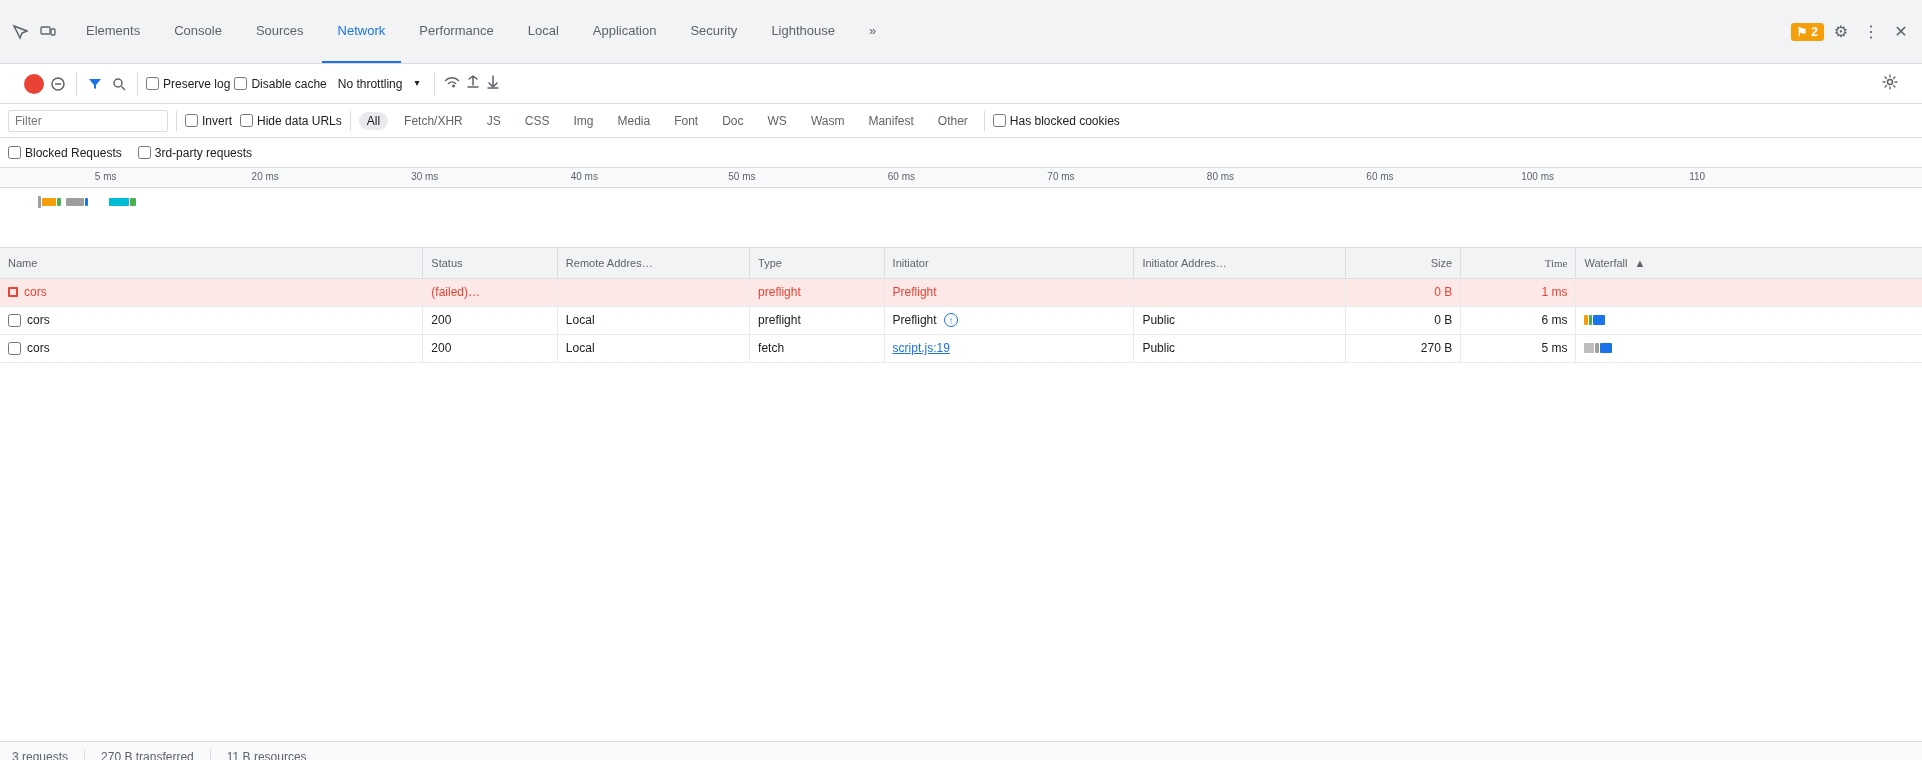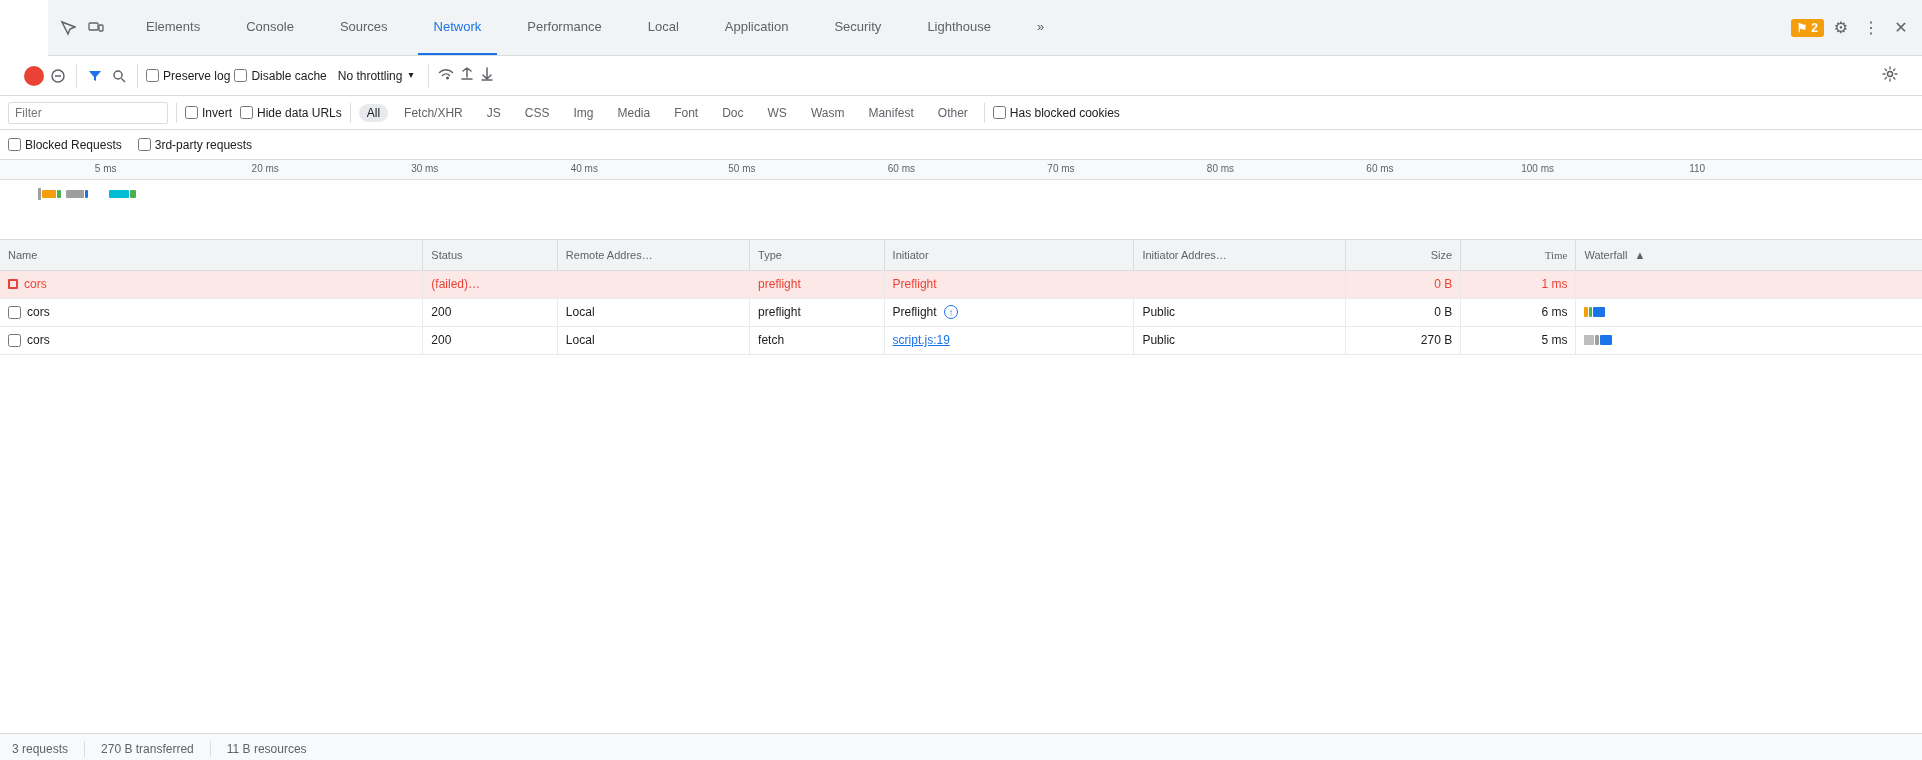--- a/index.html
+++ b/index.html
@@ -1,22 +1,22 @@
 <!DOCTYPE html>
 <html><head>
   <meta charset="utf-8">
   <style>
     * { box-sizing: border-box; margin: 0; padding: 0; }
     body { font-family: -apple-system, BlinkMacSystemFont, 'Segoe UI', sans-serif; font-size: 12px; background: #fff; color: #202124; overflow: hidden; }
 
     
     .tab-bar {
-      display: flex; align-items: center; height: 56px;
+      display: flex; align-items: center; height: 64px;
       border-bottom: 1px solid #dadce0; background: #f1f3f4;
-      padding: 0 8px; gap: 14px; margin-left: 48px;
+      padding: 0 8px; gap: 2px;
     }
     .tab-bar-left { display: flex; align-items: center; gap: 4px; margin-right: 8px; }
     .devtools-icon { width: 24px; height: 24px; display: flex; align-items: center; justify-content: center; cursor: pointer; color: #5f6368; font-size: 14px; }
     .tab-item {
       display: flex; align-items: center; justify-content: center;
       padding: 0 16px; height: 100%; cursor: pointer;
       font-size: 13px; color: #5f6368; white-space: nowrap;
       border-bottom: 2px solid transparent; position: relative;
     }
     .tab-item.active { color: #1a73e8; border-bottom: 2px solid #1a73e8; background: transparent; }
@@ -36,21 +36,21 @@
       background: #fff;
     }
     .toolbar-divider { width: 1px; height: 24px; background: #dadce0; margin: 0 4px; }
     .toolbar-circle { width: 20px; height: 20px; border-radius: 50%; background: #ea4335; cursor: pointer; }
     .toolbar-stop { width: 20px; height: 20px; display: flex; align-items: center; justify-content: center; cursor: pointer; color: #5f6368; }
     .toolbar-filter { width: 20px; height: 20px; display: flex; align-items: center; justify-content: center; cursor: pointer; color: #1a73e8; }
     .toolbar-search { width: 20px; height: 20px; display: flex; align-items: center; justify-content: center; cursor: pointer; color: #5f6368; }
     .toolbar-checkbox-group { display: flex; align-items: center; gap: 4px; font-size: 12px; color: #202124; cursor: pointer; }
     .toolbar-checkbox-group input { cursor: pointer; }
     .throttle-btn {
-      display: flex; align-items: flex-start; gap: 6px; cursor: pointer;
+      display: flex; align-items: flex-start; gap: 12px; cursor: pointer;
       font-size: 12px; color: #202124; padding: 2px 6px;
       border: 1px solid transparent; border-radius: 3px;
     }
     .wifi-icon { font-size: 14px; color: #5f6368; cursor: pointer; }
     .upload-icon { font-size: 14px; color: #5f6368; cursor: pointer; }
     .download-icon { font-size: 14px; color: #5f6368; cursor: pointer; }
     .settings-icon-right { font-size: 16px; color: #5f6368; cursor: pointer; margin-left: auto; }
 
     
     .filter-bar {

